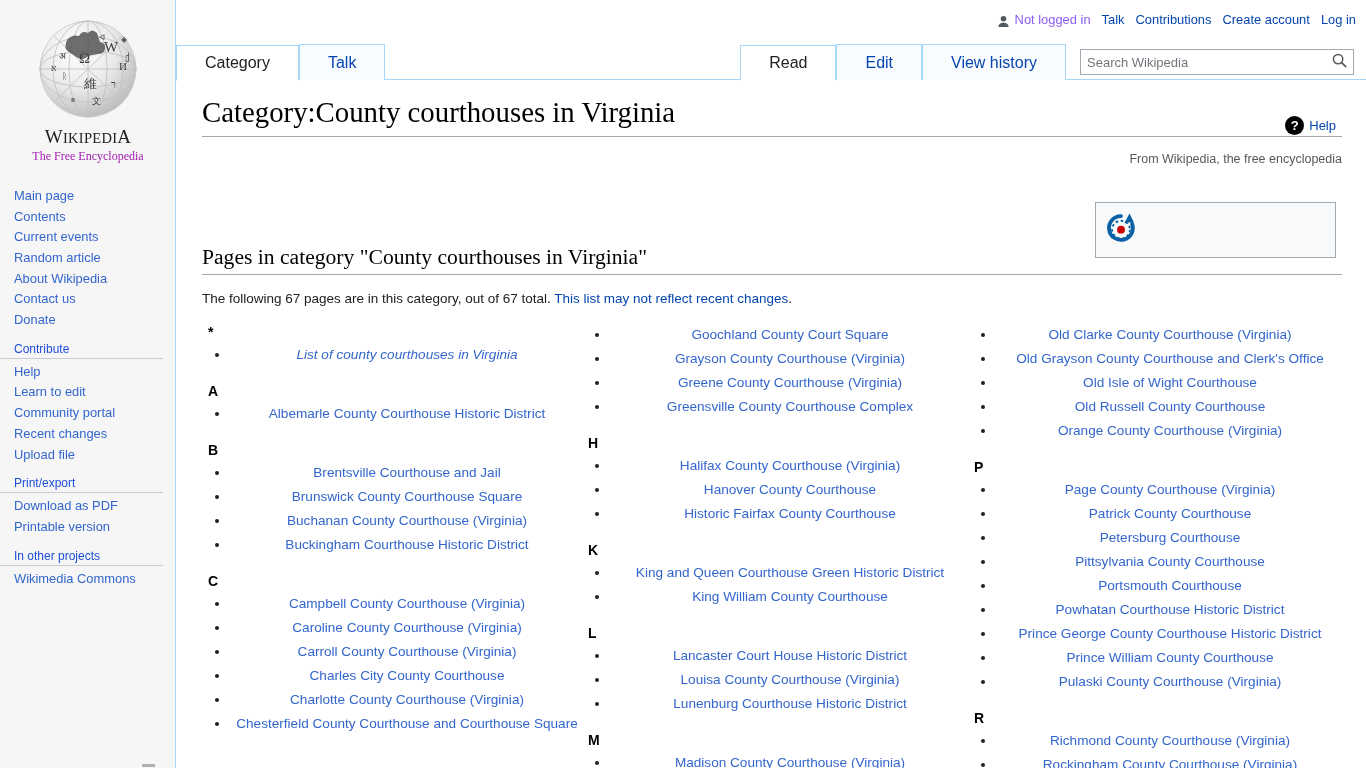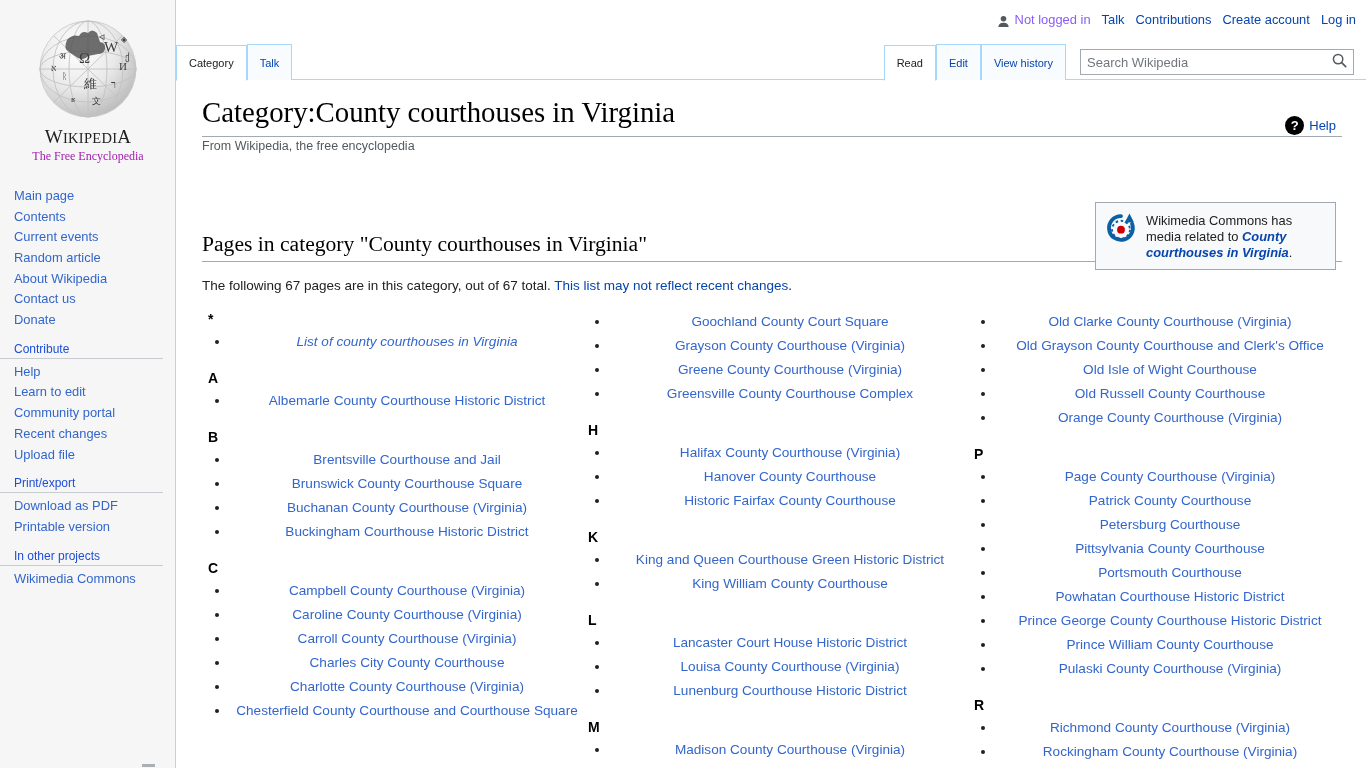--- a/index.html
+++ b/index.html
@@ -120,23 +120,23 @@
   }
   #ns-tabs {
     position: absolute;
     left: 0; top: 14px;
     display: flex;
     align-items: flex-end;
     height: 36px;
   }
   .ns-tab {
     height: 36px;
-    padding: 0 12px;
+    padding: 0 28px;
     display: flex; align-items: center;
-    font-size: 11px;
+    font-size: 16px;
     border-left: 1px solid #a7d7f9;
     border-right: 1px solid #a7d7f9;
     border-top: 1px solid #a7d7f9;
     background: #f8fcff;
     color: #0645ad;
   }
   .ns-tab.selected {
     background: #fff;
     color: #202122;
     border-bottom: 1px solid #fff;
@@ -195,21 +195,22 @@
     font-size: 28.8px;
     line-height: 1.3;
     margin: 14px 0 0 0;
     padding: 0 0 5px 0;
     border-bottom: 1px solid #a2a9b1;
     color: #000;
   }
   #siteSub {
     font-size: 12.5px;
     color: #54595d;
-    margin-top: 2px;
+    margin-top: 15px;
+    text-align: right;
   }
   #help-link {
     position: absolute;
     right: 6px; top: 22px;
     display: flex; align-items: center; gap: 5px;
     font-size: 13px;
   }
   #help-link a { color: #0645ad; }
   .help-icon {
     width: 19px; height: 19px;
@@ -491,23 +492,20 @@
 
         <div id="commons-box">
           <div>
             <svg width="34" height="34" viewBox="0 0 40 40">
               <path d="M20 6 a14 14 0 1 0 13 9" fill="none" stroke="#0b5fa5" stroke-width="4.5" stroke-linecap="round"></path>
               <path d="M30 3 l5 10 l-11 1 z" fill="#0b5fa5"></path>
               <circle cx="20" cy="22" r="10.5" fill="none" stroke="#0b5fa5" stroke-width="2.2" stroke-dasharray="3 3.1"></circle>
               <circle cx="20" cy="22" r="4.6" fill="#cc0000"></circle>
             </svg>
           </div>
-          <div class="ctext">
-            <span>Wikimedia Commons has media related to </span><a href="#">County courthouses in Virginia</a><span>.</span>
-          </div>
         </div>
       </div>
 
       <h2 id="pages-heading">Pages in category "County courthouses in Virginia"</h2>
 
       <div id="cat-intro">
         <span>The following 67 pages are in this category, out of 67 total. </span><a href="#">This list may not reflect recent changes</a><span>.</span>
       </div>
 
       <div id="columns">

